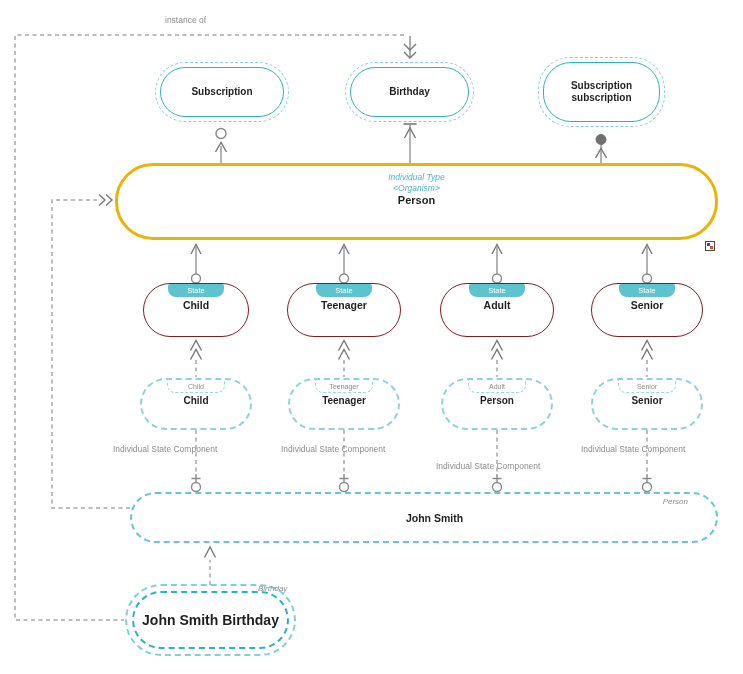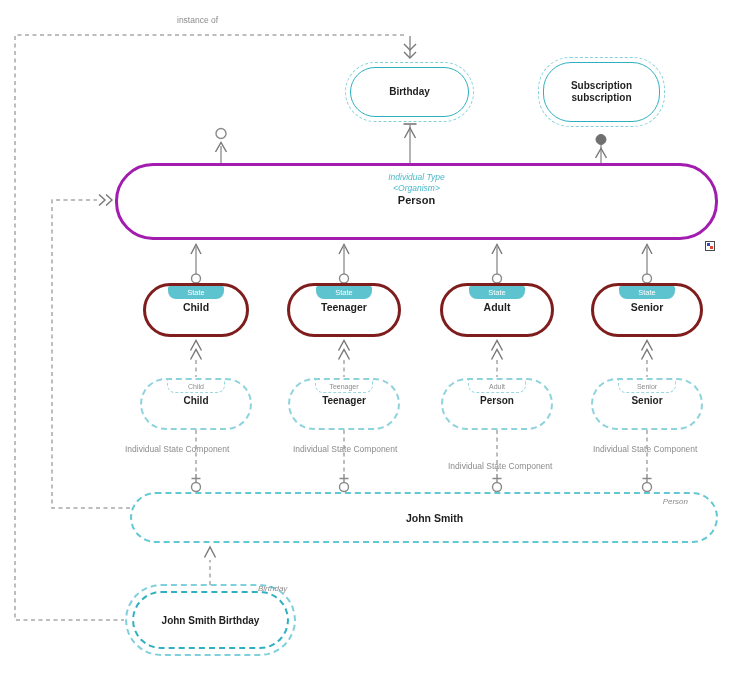--- a/index.html
+++ b/index.html
@@ -10,27 +10,27 @@
   .overlay{position:absolute;left:0;top:0;z-index:1;}
   .node{position:absolute;z-index:2;box-sizing:border-box;background:#ffffff;}
 
   
   .topnode{border:1.5px dashed #85d1db;border-radius:32px;background:transparent;}
   .topnode-inner{position:absolute;inset:4px;border:1.5px solid #2fb0c0;border-radius:28px;
     background:#fff;display:flex;align-items:center;justify-content:center;text-align:center;}
   .node-label{font-size:10px;font-weight:bold;color:#1f1f1f;line-height:12px;padding:0 10px;}
 
   
-  .person-box{border:3px solid #a21caf;border-radius:38px;display:flex;flex-direction:column;
+  .person-box{border:3px solid #eab308;border-radius:38px;display:flex;flex-direction:column;
     align-items:center;padding-top:6px;}
   .teal-italic{font-size:8.5px;font-style:italic;color:#4cb9c9;line-height:11px;}
   .person-name{font-size:11px;font-weight:bold;color:#1f1f1f;line-height:13px;}
 
   
-  .statebox{border:3px solid #7f1d1d;border-radius:27px;}
+  .statebox{border:1px solid #7f1d1d;border-radius:27px;}
   .state-badge{position:absolute;top:0;left:50%;transform:translateX(-50%);width:56px;height:13px;
     background:#5cc3cf;border-radius:2px 2px 8px 8px;color:#ffffff;font-size:7.5px;line-height:13px;
     text-align:center;}
   .state-name{position:absolute;top:15px;left:0;width:100%;text-align:center;
     font-size:10.5px;font-weight:bold;color:#1f1f1f;}
 
   
   .instbox{border:2px dashed #8ed3dc;border-radius:26px;background:transparent;}
   .inst-badge{position:absolute;top:0;left:50%;transform:translateX(-50%);width:58px;height:13px;
     border:1.5px dashed #9ad8e0;border-top-color:transparent;border-radius:0 0 8px 8px;
@@ -41,21 +41,21 @@
   
   .js-box{border:2.5px dashed #62c8d3;border-radius:26px;display:flex;align-items:center;
     justify-content:center;background:transparent;}
   .corner-label{position:absolute;font-size:8px;font-style:italic;color:#8c8c8c;white-space:nowrap;}
 
   
   .jsb-outer{border:2px dashed #7fd0da;border-radius:36px;background:transparent;}
   .jsb-inner{position:absolute;inset:5px;border:2px dashed #2fb0c0;border-radius:30px;
     display:flex;align-items:center;justify-content:center;background:transparent;}
 
-  .gray-label{position:absolute;z-index:3;font-size:8.5px;color:#8c8c8c;white-space:nowrap;margin-left:12px;}
+  .gray-label{position:absolute;z-index:3;font-size:8.5px;color:#8c8c8c;white-space:nowrap;}
 
   .badge-icon{position:absolute;z-index:3;left:705px;top:241px;width:10px;height:10px;
     background:#fff;border:1px solid #4a4a4a;box-sizing:border-box;}
   .badge-icon .b1{position:absolute;left:1px;top:1px;width:3px;height:3px;background:#2b4bd7;}
   .badge-icon .b2{position:absolute;right:1px;bottom:1px;width:3px;height:3px;background:#e04a2f;}
 </style>
 </head>
 <body>
 
 <div class="canvas">
@@ -151,20 +151,25 @@
     </g>
 
     <g fill="none">
       <path d="M210,585 L210,560" stroke="#a8a8a8" stroke-width="1.5" stroke-dasharray="4 3.5"></path>
       <path d="M204.5,557.5 L210,547 L215.5,557.5" stroke="#787878" stroke-width="1.4"></path>
     </g>
   </svg>
 
   <div class="gray-label" style="left:165px;top:15px;">instance of</div>
 
+  <div class="node topnode" style="left:155px;top:62px;width:134px;height:60px;">
+    <div class="topnode-inner">
+      <span class="node-label">Subscription</span>
+    </div>
+  </div>
   <div class="node topnode" style="left:345px;top:62px;width:129px;height:60px;">
     <div class="topnode-inner">
       <span class="node-label">Birthday</span>
     </div>
   </div>
   <div class="node topnode" style="left:538px;top:57px;width:127px;height:70px;">
     <div class="topnode-inner">
       <span class="node-label">Subscription subscription</span>
     </div>
   </div>
@@ -218,18 +223,18 @@
   <div class="gray-label" style="left:436px;top:461px;">Individual State Component</div>
   <div class="gray-label" style="left:581px;top:444px;">Individual State Component</div>
 
   <div class="node js-box" style="left:130px;top:492px;width:588px;height:51px;">
     <span style="font-size:10.5px;font-weight:bold;color:#1f1f1f;margin-left:21px;">John Smith</span>
     <span class="corner-label" style="right:28px;top:3px;">Person</span>
   </div>
 
   <div class="node jsb-outer" style="left:125px;top:584px;width:171px;height:72px;">
     <div class="jsb-inner">
-      <span style="font-size:10px;font-weight:bold;color:#1f1f1f;text-align:center;">John Smith Birthday</span>
+      <span style="font-size:14px;font-weight:bold;color:#1f1f1f;text-align:center;">John Smith Birthday</span>
     </div>
     <span class="corner-label" style="left:131px;top:-2px;">Birthday</span>
   </div>
 
 </div>
 
 </body></html>

